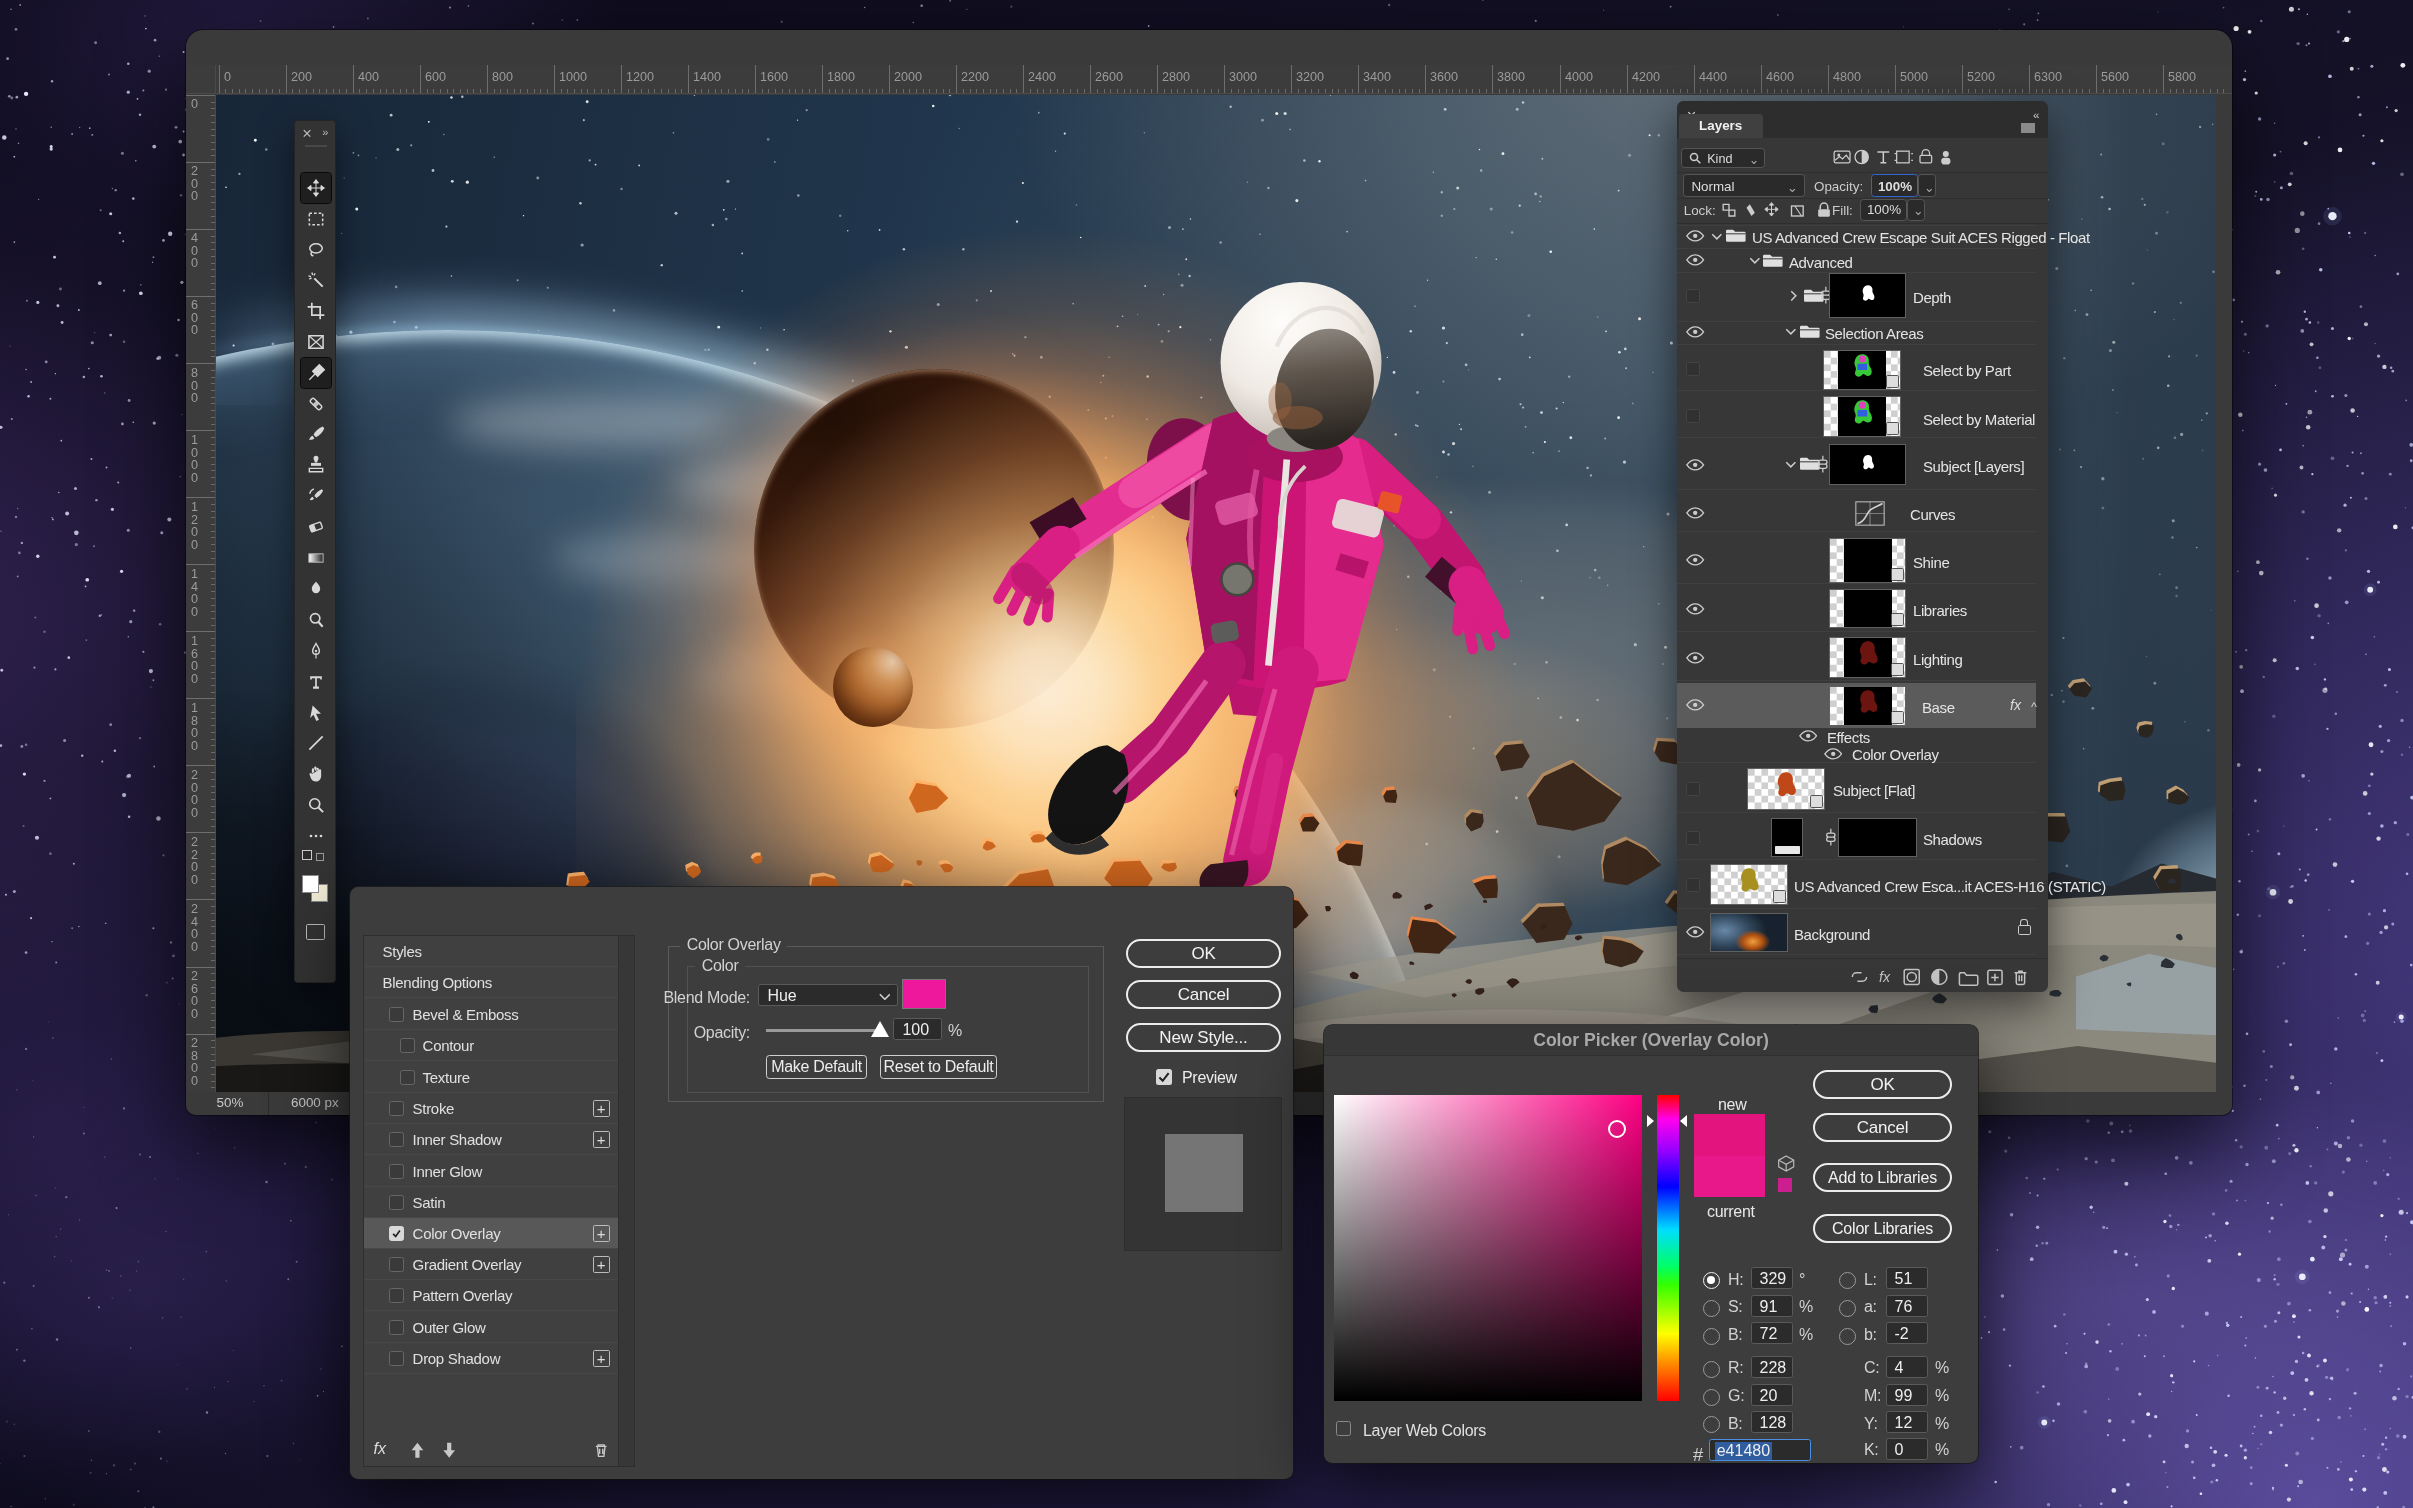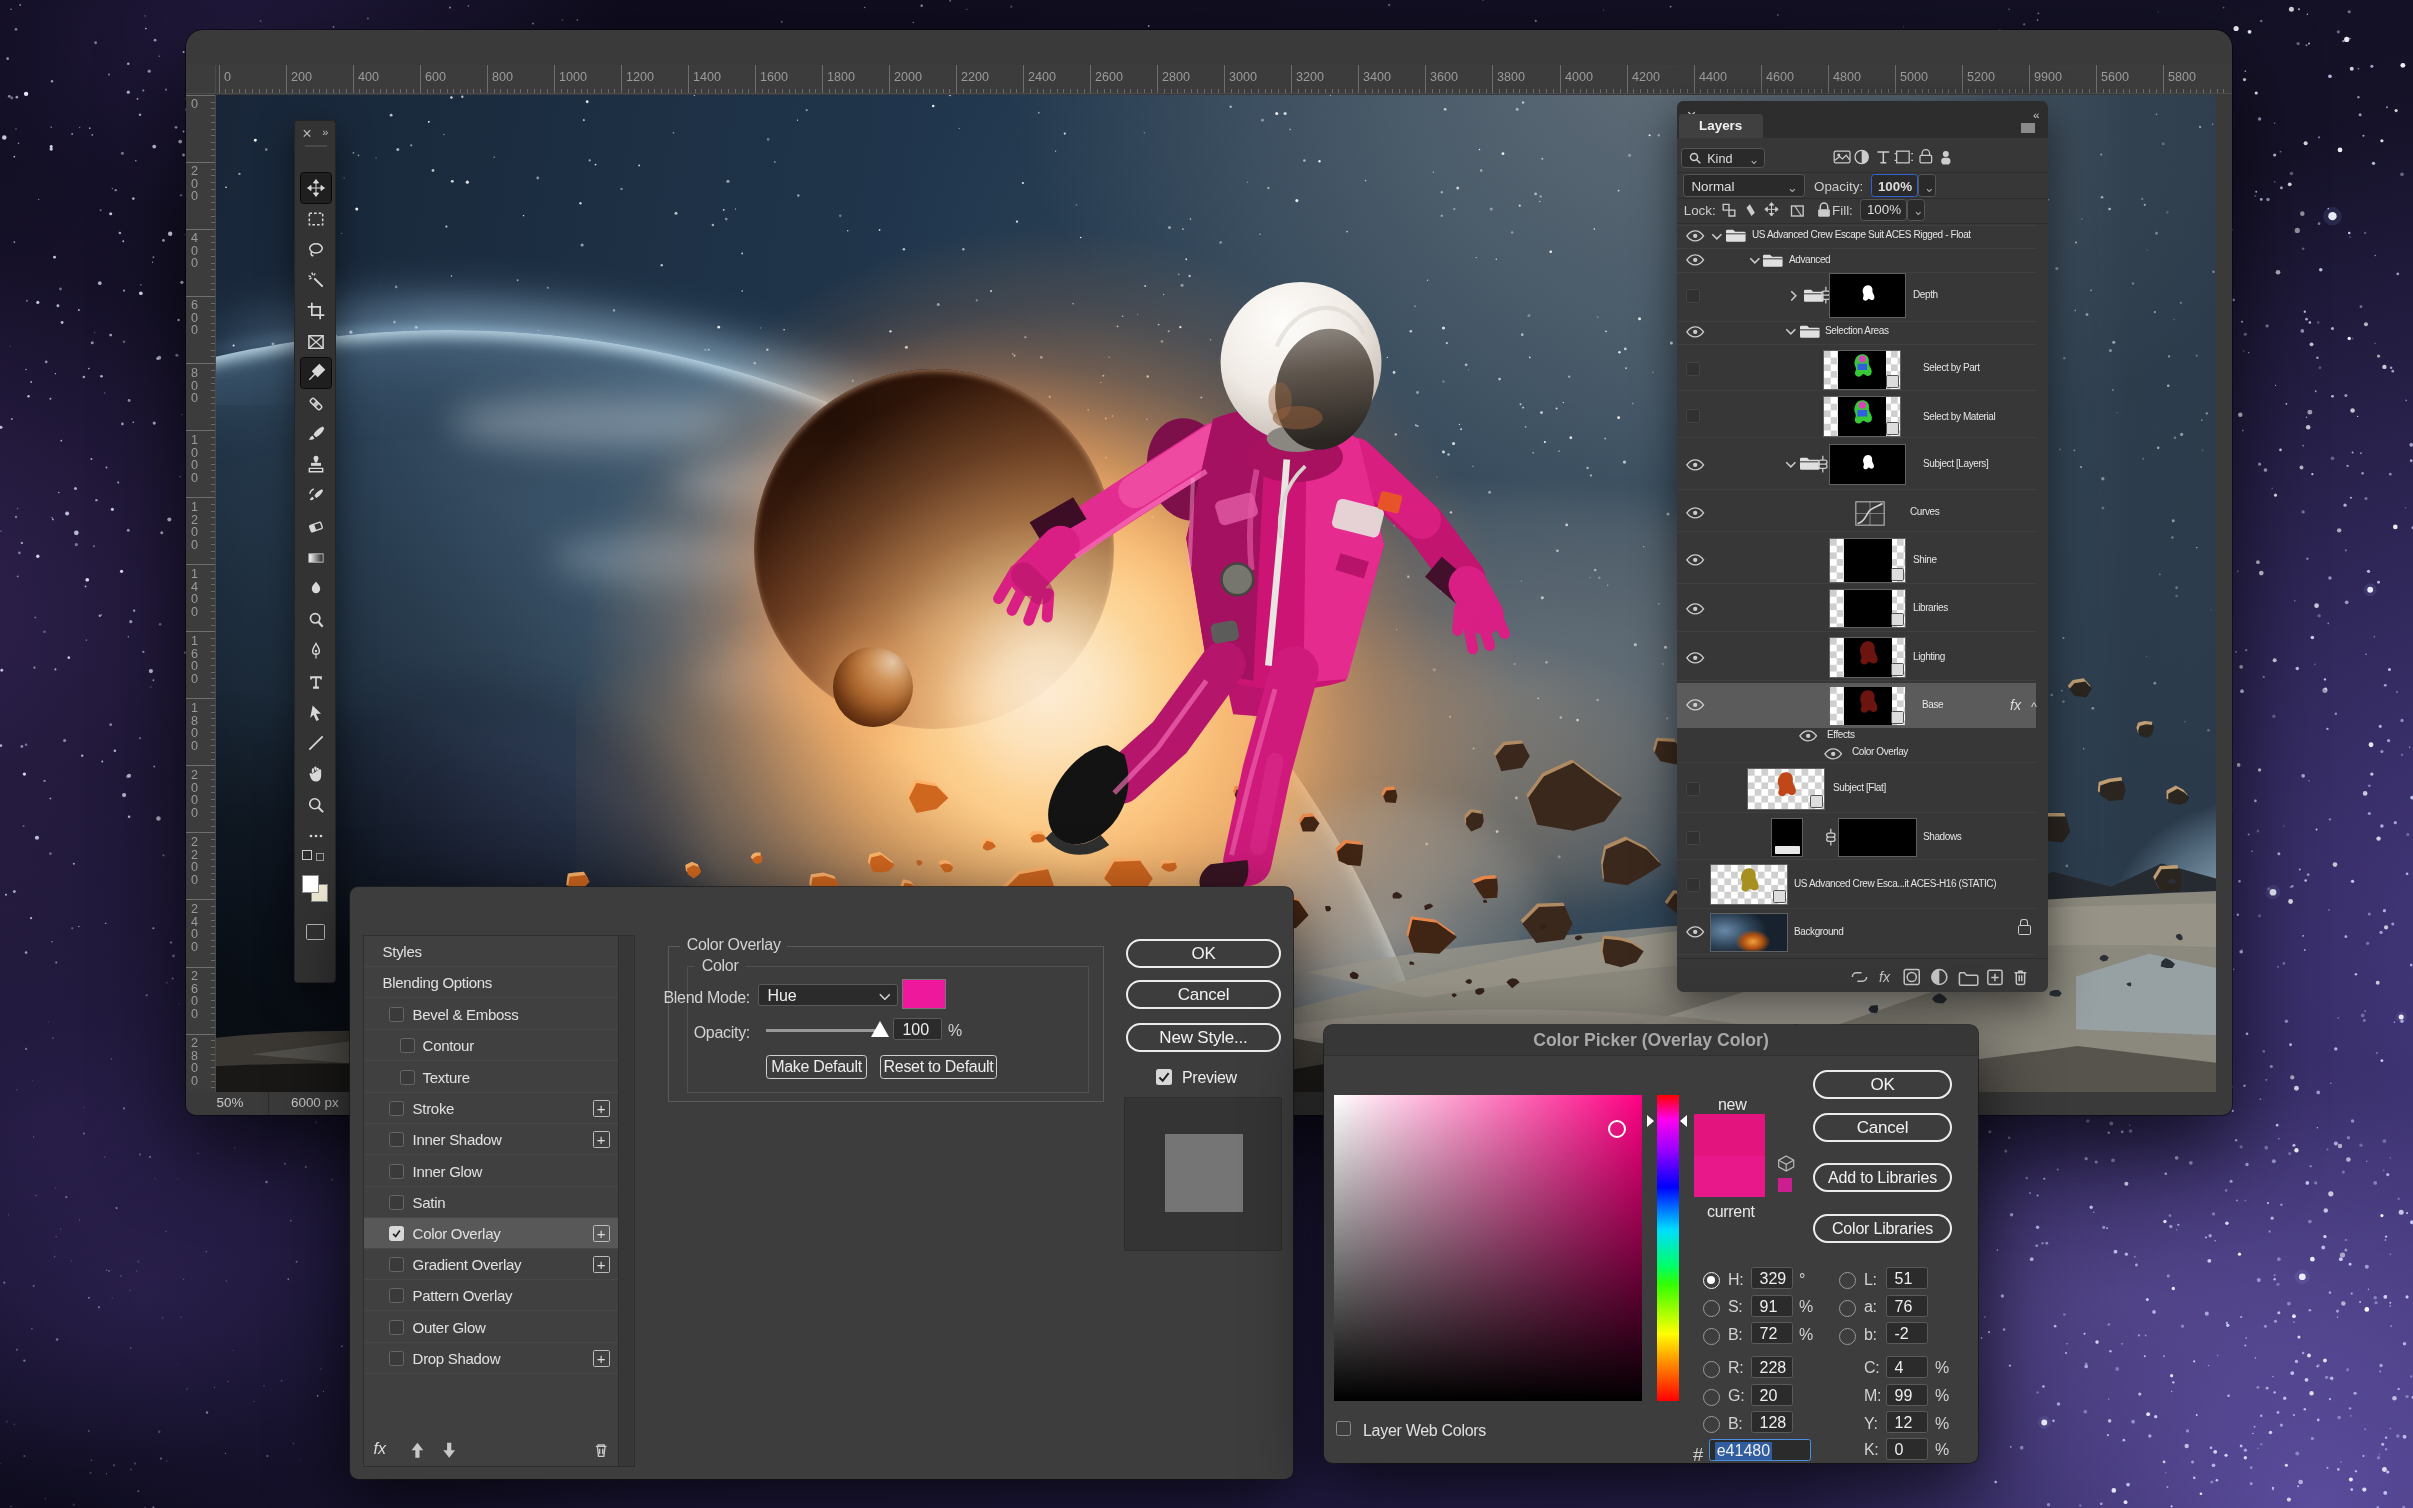--- a/index.html
+++ b/index.html
@@ -90,21 +90,21 @@
 
 #layers { position:absolute; left:1677px; top:101px; width:371px; height:891px; background:#373737;
   border-radius:6.7px; box-shadow:0 13.4px 42px rgba(0,0,0,.55); font-size:12.6px; color:#e2e2e2; }
 #lphead { position:absolute; top:0; left:0; right:0; height:37px; background:#2d2d2d; border-radius:6.7px 6.7px 0 0; }
 #lptab { position:absolute; left:1.7px; top:13.4px; width:84px; height:23.5px; background:#404040; border-radius:3.4px 3.4px 0 0;
   text-align:center; line-height:23.5px; font-size:13.4px; font-weight:bold; color:#f0f0f0; }
 .combo { position:absolute; background:#2a2a2a; border:0.8px solid #555; border-radius:3.4px; color:#ddd; }
 .lr { position:absolute; left:0; width:359px; }
 .lr.sel { background:#5b5b5b; }
 .ic { position:absolute; }
-.ltx { position:absolute; font-size:10px; letter-spacing:-0.4px; color:#e4e4e4; white-space:nowrap; }
+.ltx { position:absolute; font-size:15px; letter-spacing:-0.4px; color:#e4e4e4; white-space:nowrap; }
 .fxtx { position:absolute; font-size:14.2px; font-style:italic; color:#ddd; }
 .carat { position:absolute; font-size:12.6px; color:#ccc; }
 .ebox { position:absolute; left:9.2px; width:14.2px; height:14.2px; border:0.8px solid #434343; border-radius:1.7px; background:#313131; }
 .thb { position:absolute; background:#000; outline:0.8px solid #606060; display:flex; align-items:center; justify-content:center; }
 .thc { position:absolute; background:
   conic-gradient(#fff 0 25%, #cfcfcf 0 50%, #fff 0 75%, #cfcfcf 0) 0 0/13.4px 13.4px; outline:0.8px solid #606060; }
 .thbi { position:absolute; left:18%; top:0; width:64%; height:100%; background:#000; }
 .sobadge { position:absolute; right:0.8px; bottom:0.8px; width:13.4px; height:13.4px; background:#ddd; border:0.8px solid #555;
   border-radius:1.7px; }
 .maskbar { position:absolute; left:2.5px; right:2.5px; bottom:2.5px; height:7.5px; background:#e8e8e8; border-radius:0.8px; }
@@ -1297,21 +1297,21 @@
       <div class="hrt" style="left:1776px"></div>
       <div class="hrts" style="left:1782px"></div>
       <div class="hrts" style="left:1789px"></div>
       <div class="hrts" style="left:1796px"></div>
       <div class="hrts" style="left:1803px"></div>
       <div class="hrts" style="left:1809px"></div>
       <div class="hrts" style="left:1816px"></div>
       <div class="hrts" style="left:1823px"></div>
       <div class="hrts" style="left:1829px"></div>
       <div class="hrts" style="left:1836px"></div>
-      <div class="hrl" style="left:1848px">9900</div>
+      <div class="hrl" style="left:1848px">6300</div>
       <div class="hrt" style="left:1843px"></div>
       <div class="hrts" style="left:1850px"></div>
       <div class="hrts" style="left:1856px"></div>
       <div class="hrts" style="left:1863px"></div>
       <div class="hrts" style="left:1870px"></div>
       <div class="hrts" style="left:1876px"></div>
       <div class="hrts" style="left:1883px"></div>
       <div class="hrts" style="left:1890px"></div>
       <div class="hrts" style="left:1896px"></div>
       <div class="hrts" style="left:1903px"></div>

